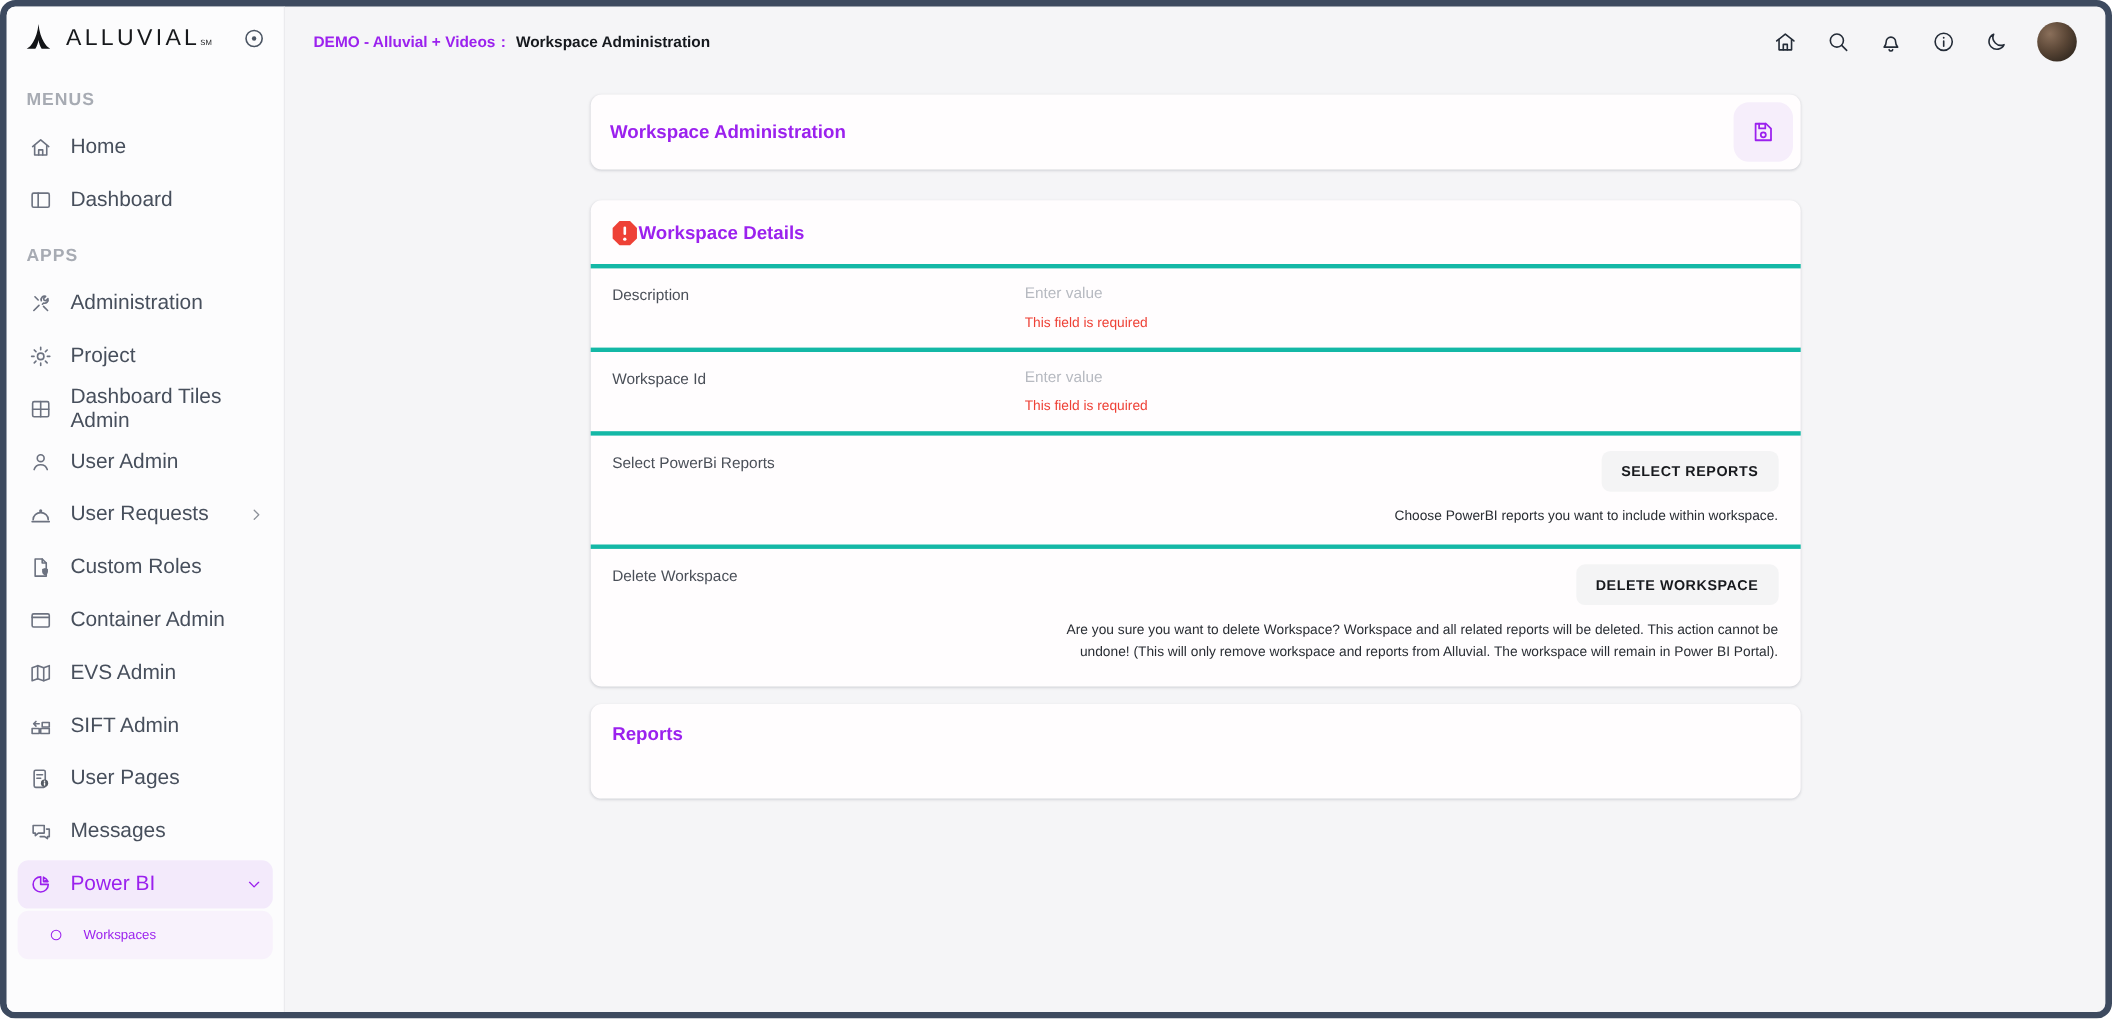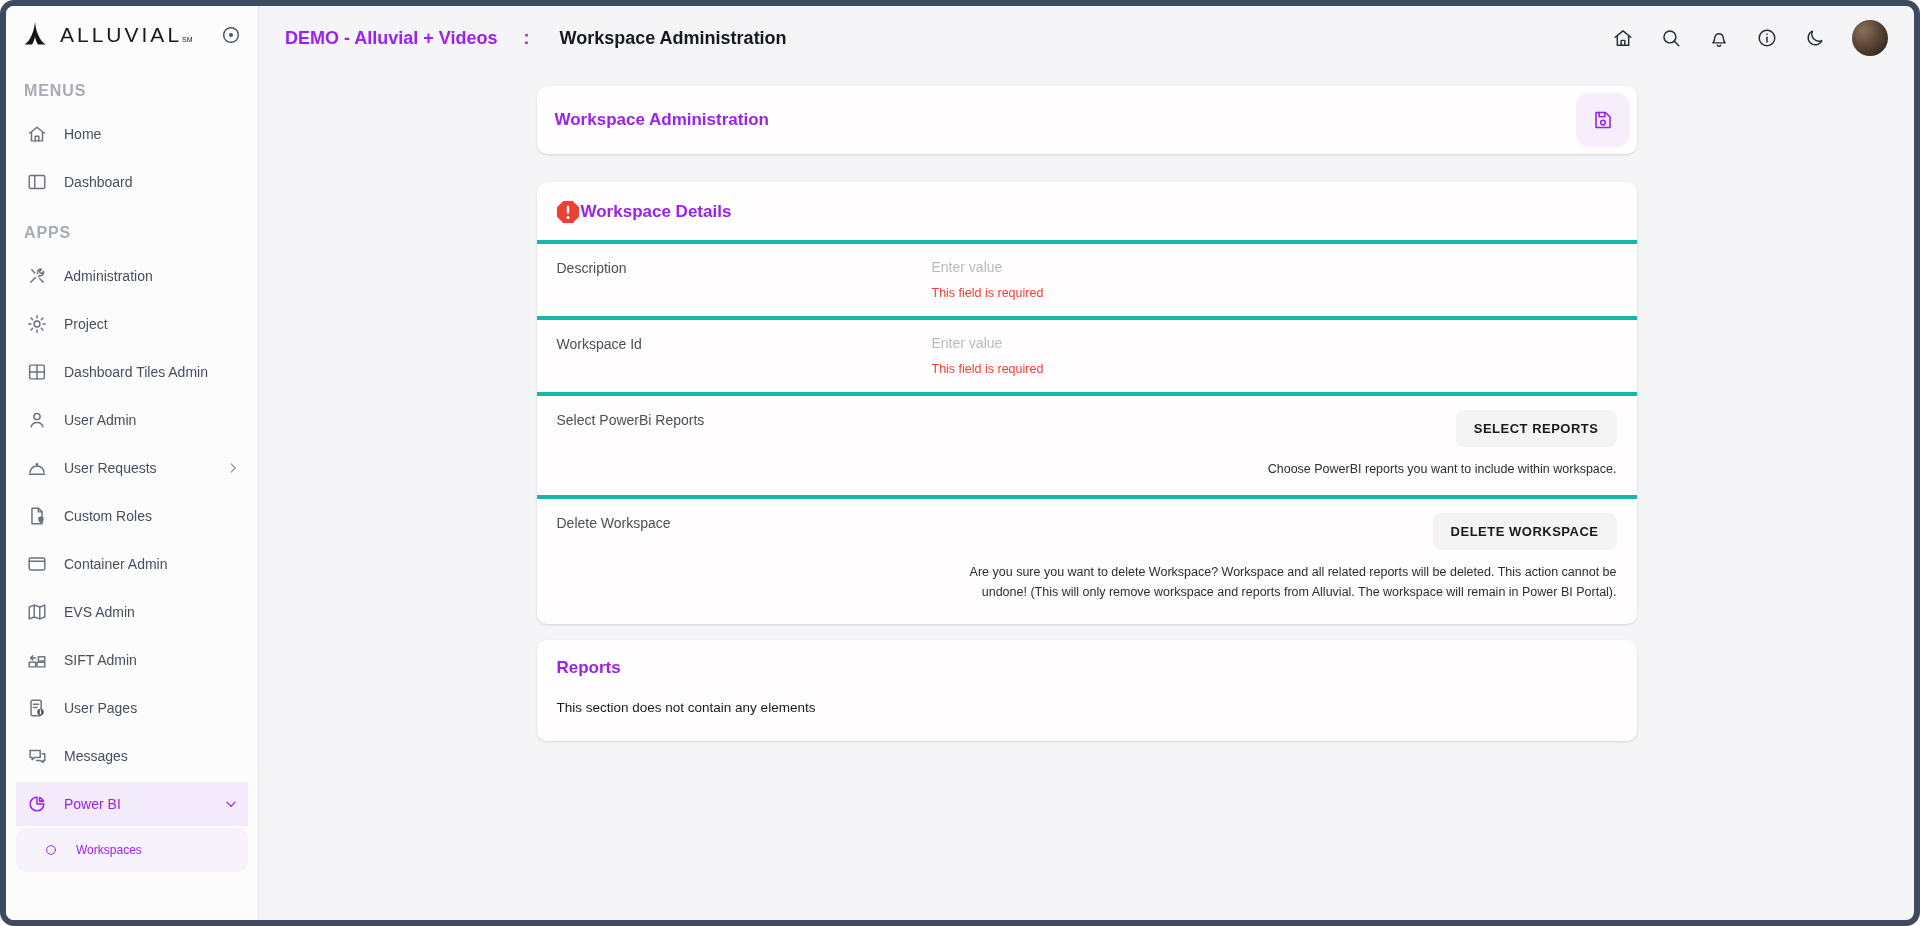--- a/index.html
+++ b/index.html
@@ -13,35 +13,35 @@
   .side-head { height:58px; flex:0 0 58px; display:flex; align-items:center; padding:0 16px 0 14px; }
   .logo-glyph { width:30px; height:30px; flex:0 0 30px; }
   .logo-word { margin-left:10px; font-size:21px; letter-spacing:3px; color:#17191c; font-weight:400; }
   .logo-sm { font-size:7px; color:#17191c; letter-spacing:0; vertical-align:baseline; }
   .collapse-btn { margin-left:auto; width:22px; height:22px; color:#4b5563; background:none; border:none; padding:0; cursor:pointer; }
 
   .nav { flex:1; padding-top:8px; overflow:hidden; }
   .section-label { padding:10px 18px 10px; font-size:16px; font-weight:700; letter-spacing:.9px; color:#a7abb3; }
   .section-label.second { margin-top:8px; }
   .nav-item { height:48px; display:flex; align-items:center; gap:16px; padding:0 16px 0 20px;
-              color:#474f5c; font-size:14px; cursor:pointer; }
+              color:#474f5c; font-size:19px; cursor:pointer; }
   .nav-icon { width:22px; height:22px; flex:0 0 22px; color:#6c7280; display:flex; align-items:center; justify-content:center; }
   .trail-icon { margin-left:auto; width:18px; height:18px; color:#8b9098; display:flex; }
-  .nav-item.active { height:44px; margin:2px 10px; border-radius:0; background:#f3eafb; color:#9b21ee; padding:0 8px 0 10px; }
+  .nav-item.active { height:44px; margin:2px 10px; border-radius:10px; background:#f3eafb; color:#9b21ee; padding:0 8px 0 10px; }
   .nav-item.active .nav-icon { color:#9b21ee; }
   .nav-item.active .trail-icon { color:#9b21ee; }
   .sub-item { height:44px; margin:2px 10px; border-radius:10px; background:#f8f2fc; color:#9b21ee;
               display:flex; align-items:center; gap:18px; padding-left:28px; font-size:12px; cursor:pointer; }
   .sub-item .nav-icon { width:14px; height:14px; flex:0 0 14px; color:#9b21ee; }
   .sub-item.plain { background:transparent; color:#474f5c; }
 
   
   .main { flex:1; min-width:0; display:flex; flex-direction:column; }
   .topbar { height:64px; flex:0 0 64px; display:flex; align-items:center; justify-content:space-between; padding:0 26px 0 26px; }
-  .crumb { display:flex; align-items:baseline; gap:30px; font-size:18px; font-weight:700; }
+  .crumb { display:flex; align-items:baseline; gap:9px; font-size:14px; font-weight:700; }
   .crumb-context { color:#9b21ee; }
   .crumb-sep { color:#9b21ee; margin-left:-4px; }
   .crumb-page { color:#15181d; }
   .top-icons { display:flex; align-items:center; gap:26px; }
   .icon-btn { width:22px; height:22px; color:#242c38; background:none; border:none; padding:0; cursor:pointer; display:flex; }
   .avatar { width:36px; height:36px; border-radius:50%; border:none; padding:0; cursor:pointer;
             background: radial-gradient(circle at 32% 30%, #8a6f5a 0%, #5a4636 45%, #342a21 80%, #23201c 100%); }
 
   .content { flex:1; display:flex; flex-direction:column; align-items:center; padding-top:16px; overflow:hidden; }
   .card { width:1100px; background:#fffdfe; border-radius:10px;
@@ -375,18 +375,17 @@
           <div class="row-label">Delete Workspace</div>
           <div class="row-right">
             <button class="action-btn">DELETE WORKSPACE</button>
             <div class="action-help">Are you sure you want to delete Workspace? Workspace and all related reports will be deleted. This action cannot be undone! (This will only remove workspace and reports from Alluvial. The workspace will remain in Power BI Portal).</div>
           </div>
         </div>
       </section>
 
       <section class="card reports-card">
         <span class="card-title">Reports</span>
-        <div class="empty-text">This section does not contain any elements</div>
       </section>
 
     </div>
   </div>
 </div>
 
 </body></html>

